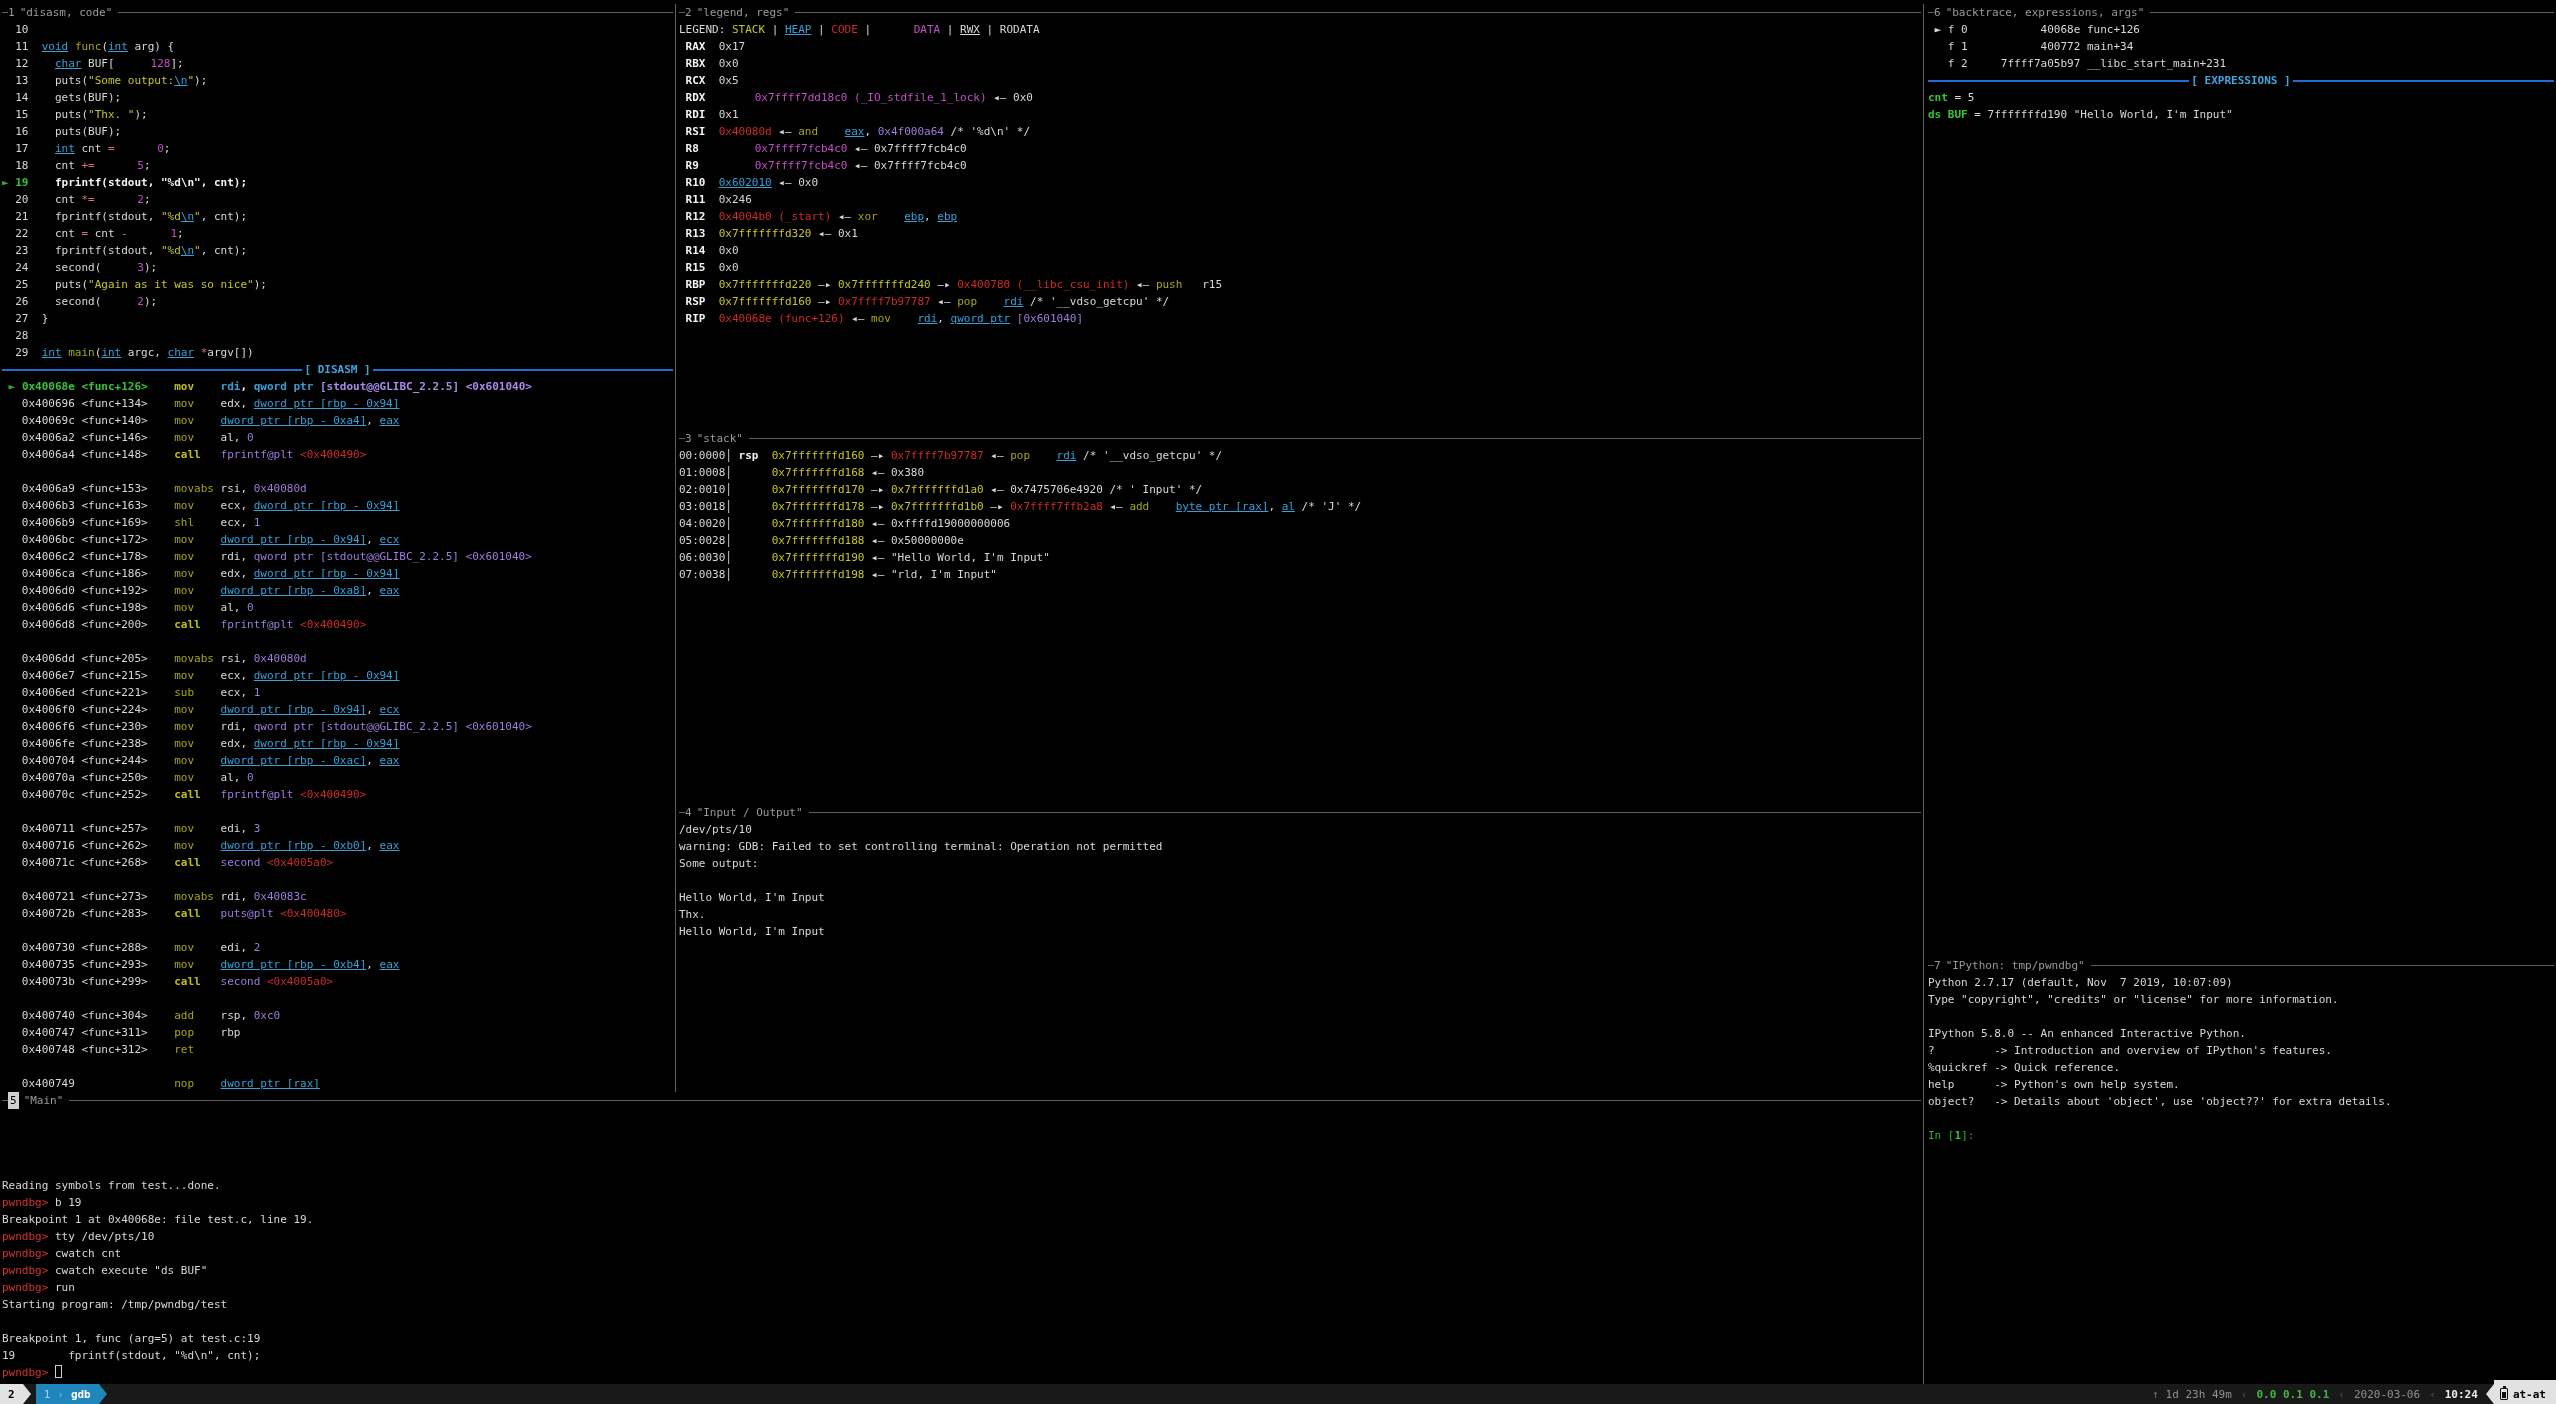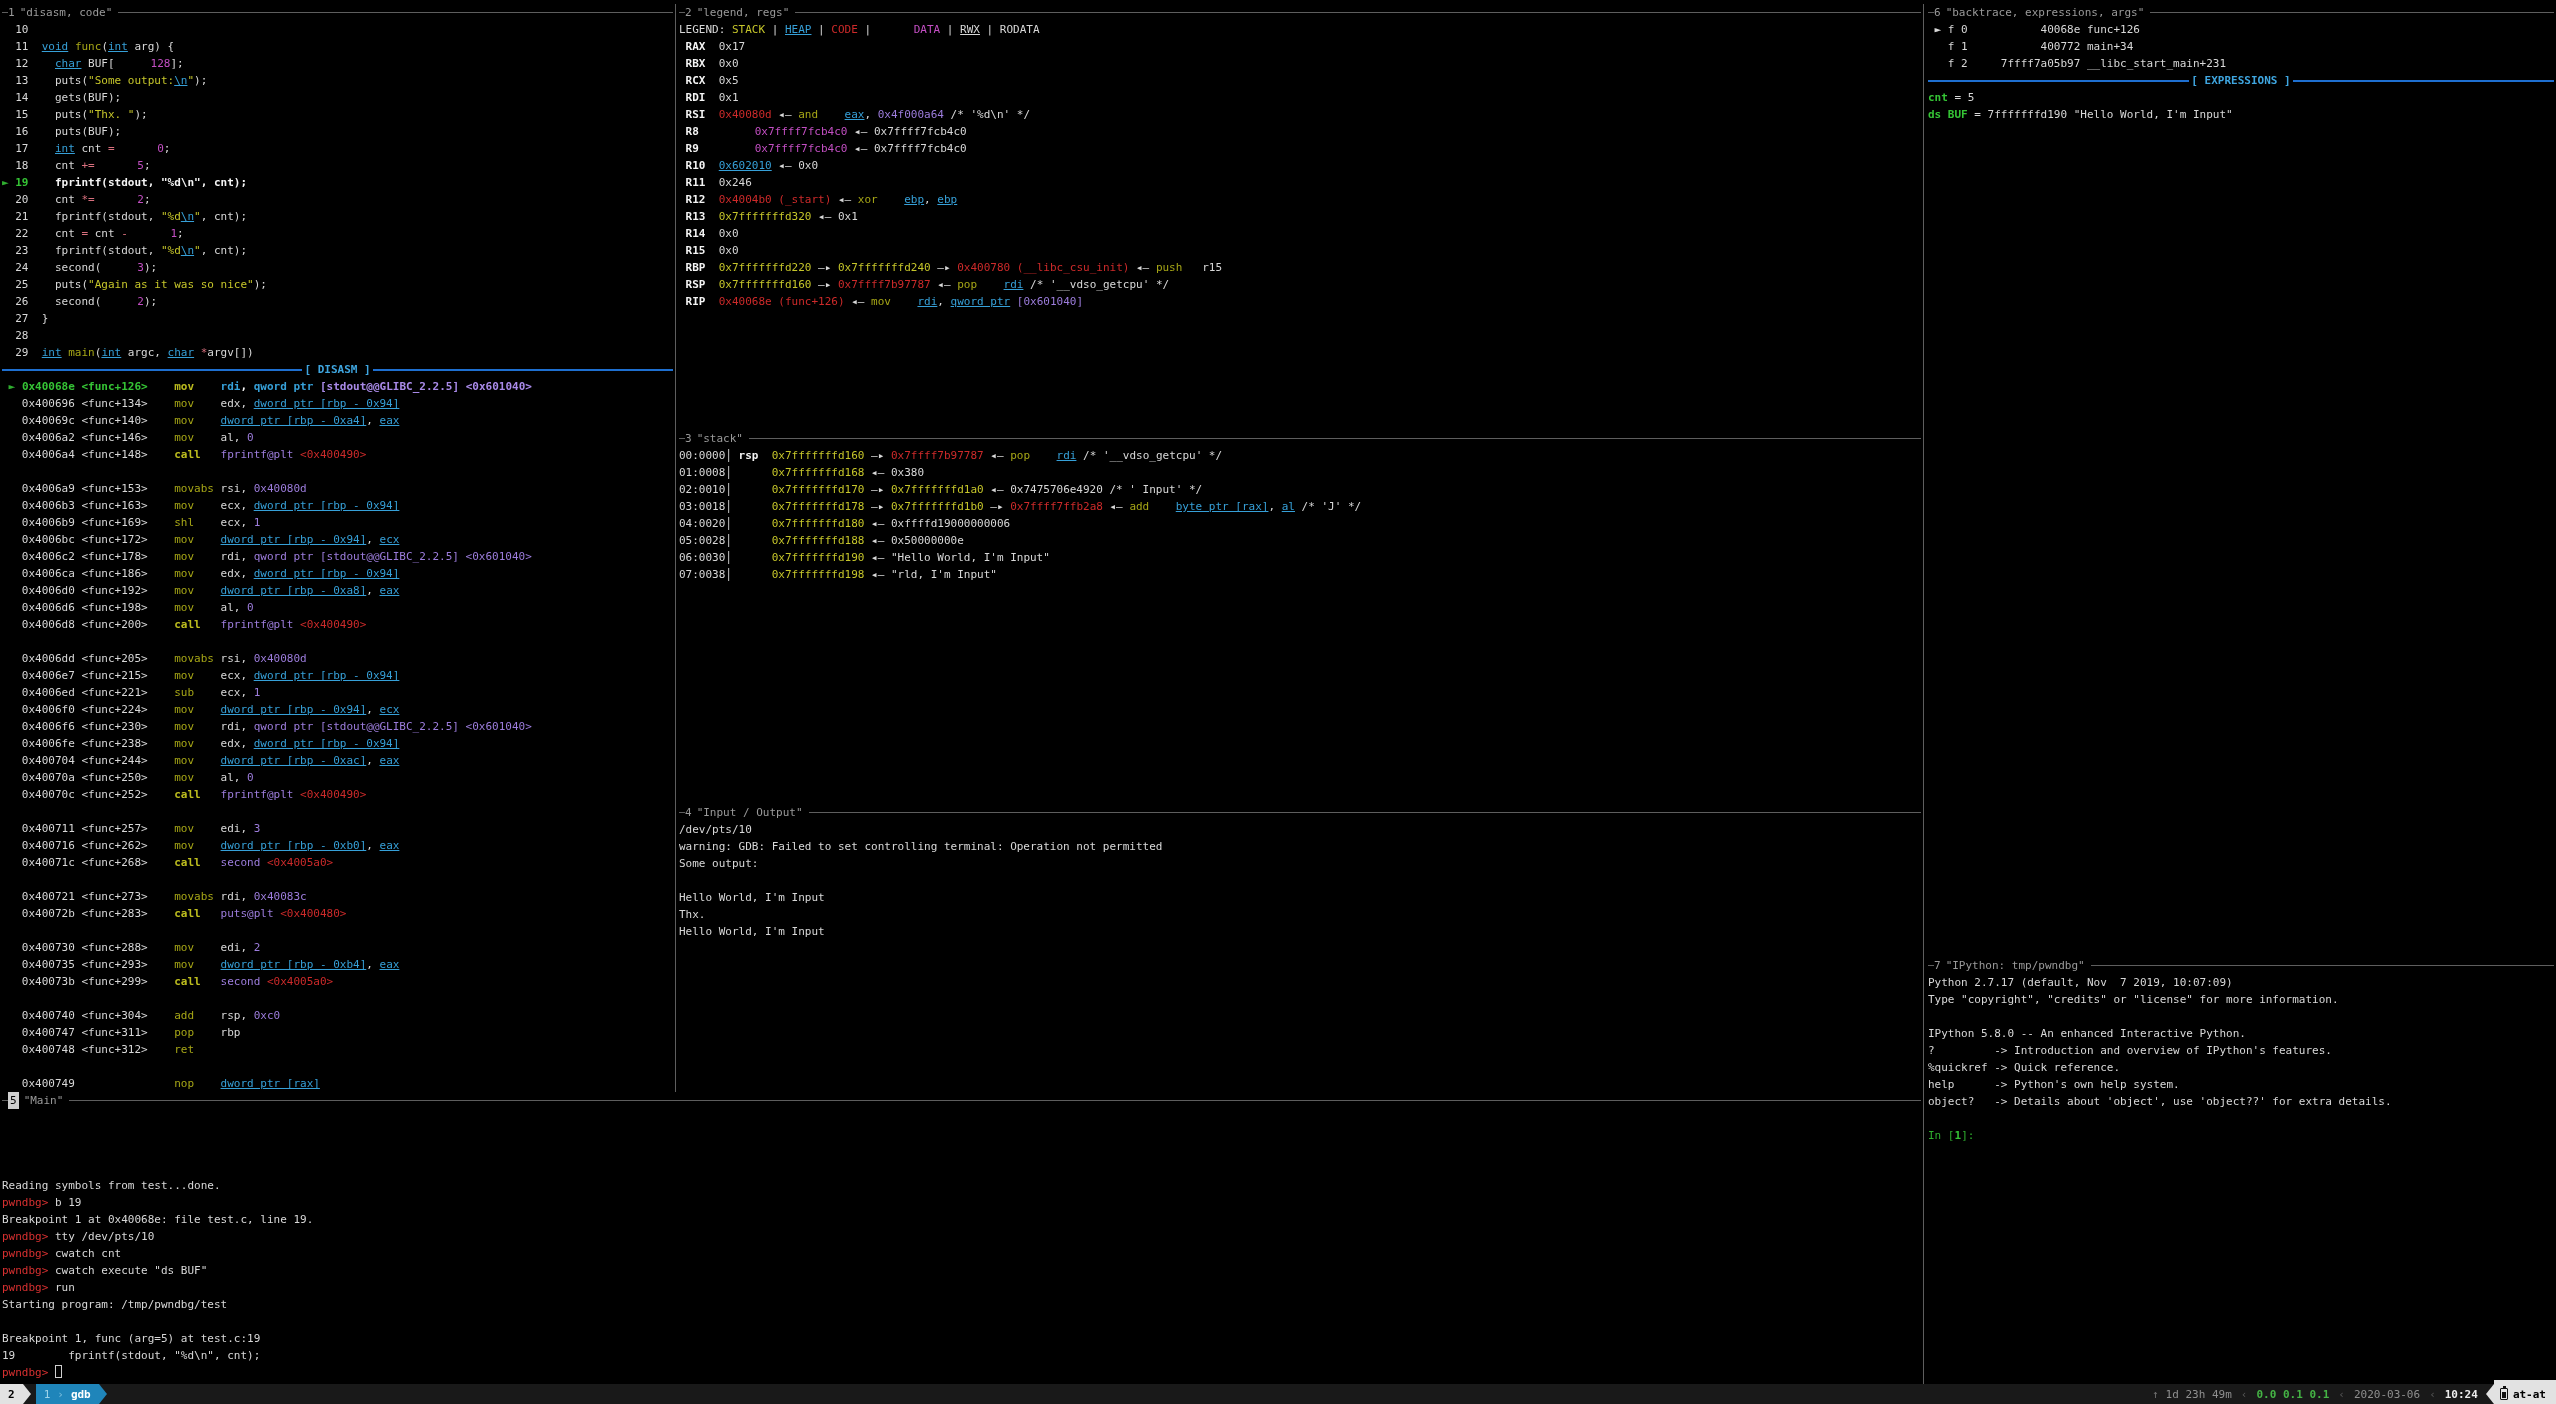--- a/index.html
+++ b/index.html
@@ -146,20 +146,21 @@
 
   <div class="pane" style="left:679px; top:4px; width:1242px; height:426px;">
     <div class="phead">
       <i class="hl pre"></i><span class="pnum">2</span><span class="ptitle">"legend, regs"</span><i class="hl fill"></i>
     </div>
     <div class="rows">
         <div class="trow"><span class="c-w">LEGEND: </span><span class="c-y">STACK</span><span class="c-w"> | </span><span class="c-b">HEAP</span><span class="c-w"> | </span><span class="c-r">CODE</span><span class="c-w"> | </span><span class="c-m">DATA</span><span class="c-w"> | </span><span class="c-wu">RWX</span><span class="c-w"> | RODATA</span></div>
         <div class="trow"><span class="c-wb"> RAX  </span><span class="c-w">0x17</span></div>
         <div class="trow"><span class="c-wb"> RBX  </span><span class="c-w">0x0</span></div>
         <div class="trow"><span class="c-wb"> RCX  </span><span class="c-w">0x5</span></div>
+        <div class="trow"><span class="c-wb"> RDX  </span><span class="c-m">0x7ffff7dd18c0 (_IO_stdfile_1_lock)</span><span class="c-w"> ◂— 0x0</span></div>
         <div class="trow"><span class="c-wb"> RDI  </span><span class="c-w">0x1</span></div>
         <div class="trow"><span class="c-wb"> RSI  </span><span class="c-r">0x40080d</span><span class="c-w"> ◂— </span><span class="c-o">and</span><span class="c-w">    </span><span class="c-b">eax</span><span class="c-w">, </span><span class="c-p">0x4f000a64</span><span class="c-w"> /* '%d\n' */</span></div>
         <div class="trow"><span class="c-wb"> R8   </span><span class="c-m">0x7ffff7fcb4c0</span><span class="c-w"> ◂— 0x7ffff7fcb4c0</span></div>
         <div class="trow"><span class="c-wb"> R9   </span><span class="c-m">0x7ffff7fcb4c0</span><span class="c-w"> ◂— 0x7ffff7fcb4c0</span></div>
         <div class="trow"><span class="c-wb"> R10  </span><span class="c-b">0x602010</span><span class="c-w"> ◂— 0x0</span></div>
         <div class="trow"><span class="c-wb"> R11  </span><span class="c-w">0x246</span></div>
         <div class="trow"><span class="c-wb"> R12  </span><span class="c-r">0x4004b0 (_start)</span><span class="c-w"> ◂— </span><span class="c-o">xor</span><span class="c-w">    </span><span class="c-b">ebp</span><span class="c-w">, </span><span class="c-b">ebp</span></div>
         <div class="trow"><span class="c-wb"> R13  </span><span class="c-y">0x7fffffffd320</span><span class="c-w"> ◂— 0x1</span></div>
         <div class="trow"><span class="c-wb"> R14  </span><span class="c-w">0x0</span></div>
         <div class="trow"><span class="c-wb"> R15  </span><span class="c-w">0x0</span></div>

